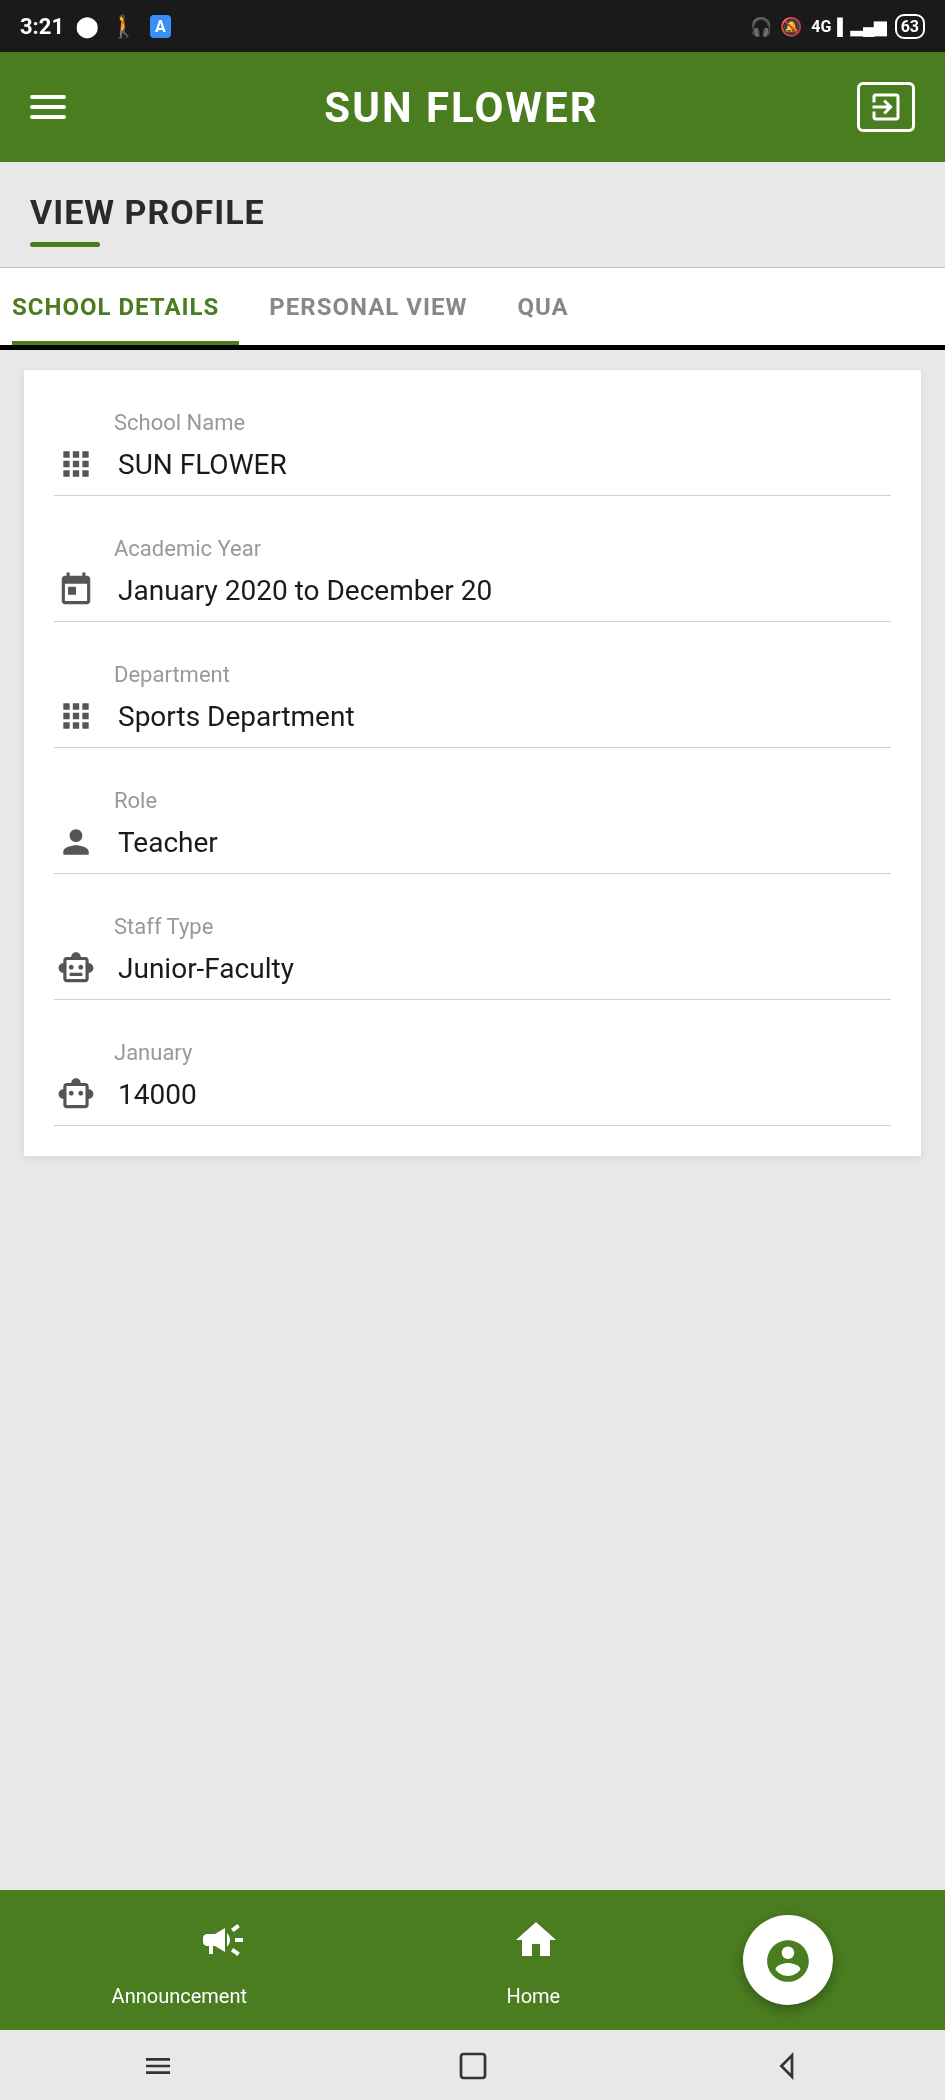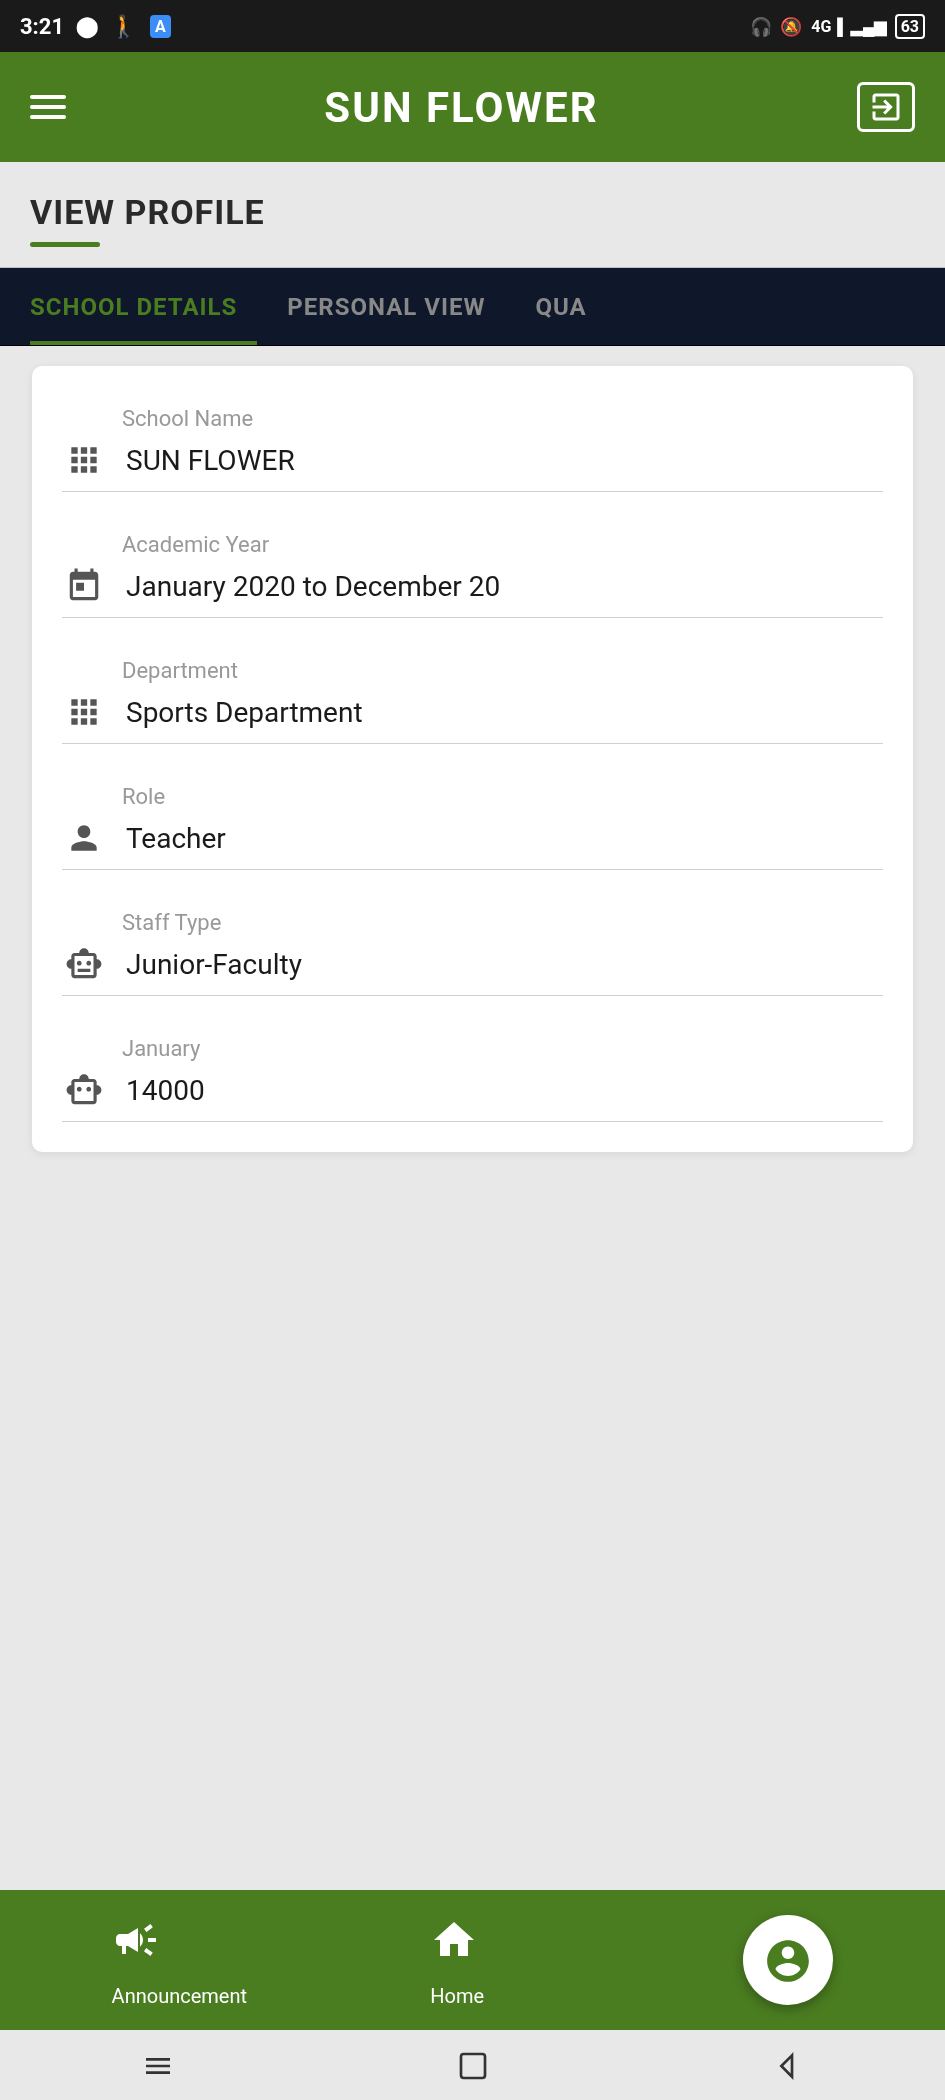--- a/index.html
+++ b/index.html
@@ -98,23 +98,23 @@
     
     .divider {
       border: none;
       border-top: 1px solid #c0c0c0;
       margin: 20px 0 0 0;
     }
 
     
     .tabs {
       display: flex;
-      background: #0f172a;
-      padding: 0 30px;
-      border-bottom: 1px solid #000000;
+      background: #ffffff;
+      padding: 0 12px;
+      border-bottom: 5px solid #000000;
     }
     .tab {
       padding: 25px 20px 20px 0;
       margin-right: 30px;
       font-size: 24px;
       font-weight: bold;
       color: #888;
       cursor: pointer;
       letter-spacing: 1px;
       border-bottom: 4px solid transparent;
@@ -126,22 +126,22 @@
     .tab-truncated {
       overflow: hidden;
       max-width: 120px;
       white-space: nowrap;
       text-overflow: ellipsis;
     }
 
     
     .form-card {
       background: white;
-      margin: 20px 32px;
-      border-radius: 10px;
+      margin: 20px 24px;
+      border-radius: 0;
       padding: 20px 0;
       box-shadow: 0 2px 8px rgba(0,0,0,0.08);
     }
 
     
     .form-field {
       padding: 20px 30px 10px 30px;
       position: relative;
     }
     .form-field + .form-field {
@@ -184,21 +184,21 @@
       align-items: center;
       justify-content: space-around;
       padding: 0 20px;
       position: fixed;
       bottom: 70px;
       width: 945px;
     }
     .nav-item {
       display: flex;
       flex-direction: column;
-      align-items: flex-start;
+      align-items: flex-end;
       gap: 20px;
       color: white;
       cursor: pointer;
       min-width: 130px;
     }
     .nav-icon {
       font-size: 42px;
     }
     .nav-label {
       font-size: 20px;
@@ -251,21 +251,21 @@
     <span>3:21</span>
     <span style="font-size:20px;">⬤</span>
     <span>🚶</span>
     <span style="background:#3a8ef6;border-radius:4px;padding:2px 5px;font-size:16px;">A</span>
   </div>
   <div class="right">
     <span>🎧</span>
     <span>🔕</span>
     <span style="font-size:16px;">4G▐</span>
     <span style="font-size:16px;">▂▄▆</span>
-    <span style="border:2px solid white;padding:1px 4px;font-size:16px;border-radius:4px;">63</span>
+    <span style="border:2px solid white;padding:1px 4px;font-size:16px;border-radius:9px;">63</span>
   </div>
 </div>
 
 <div class="app-bar">
   <div class="menu-icon">
     <span></span>
     <span></span>
     <span></span>
   </div>
   <div class="app-title">SUN FLOWER</div>

